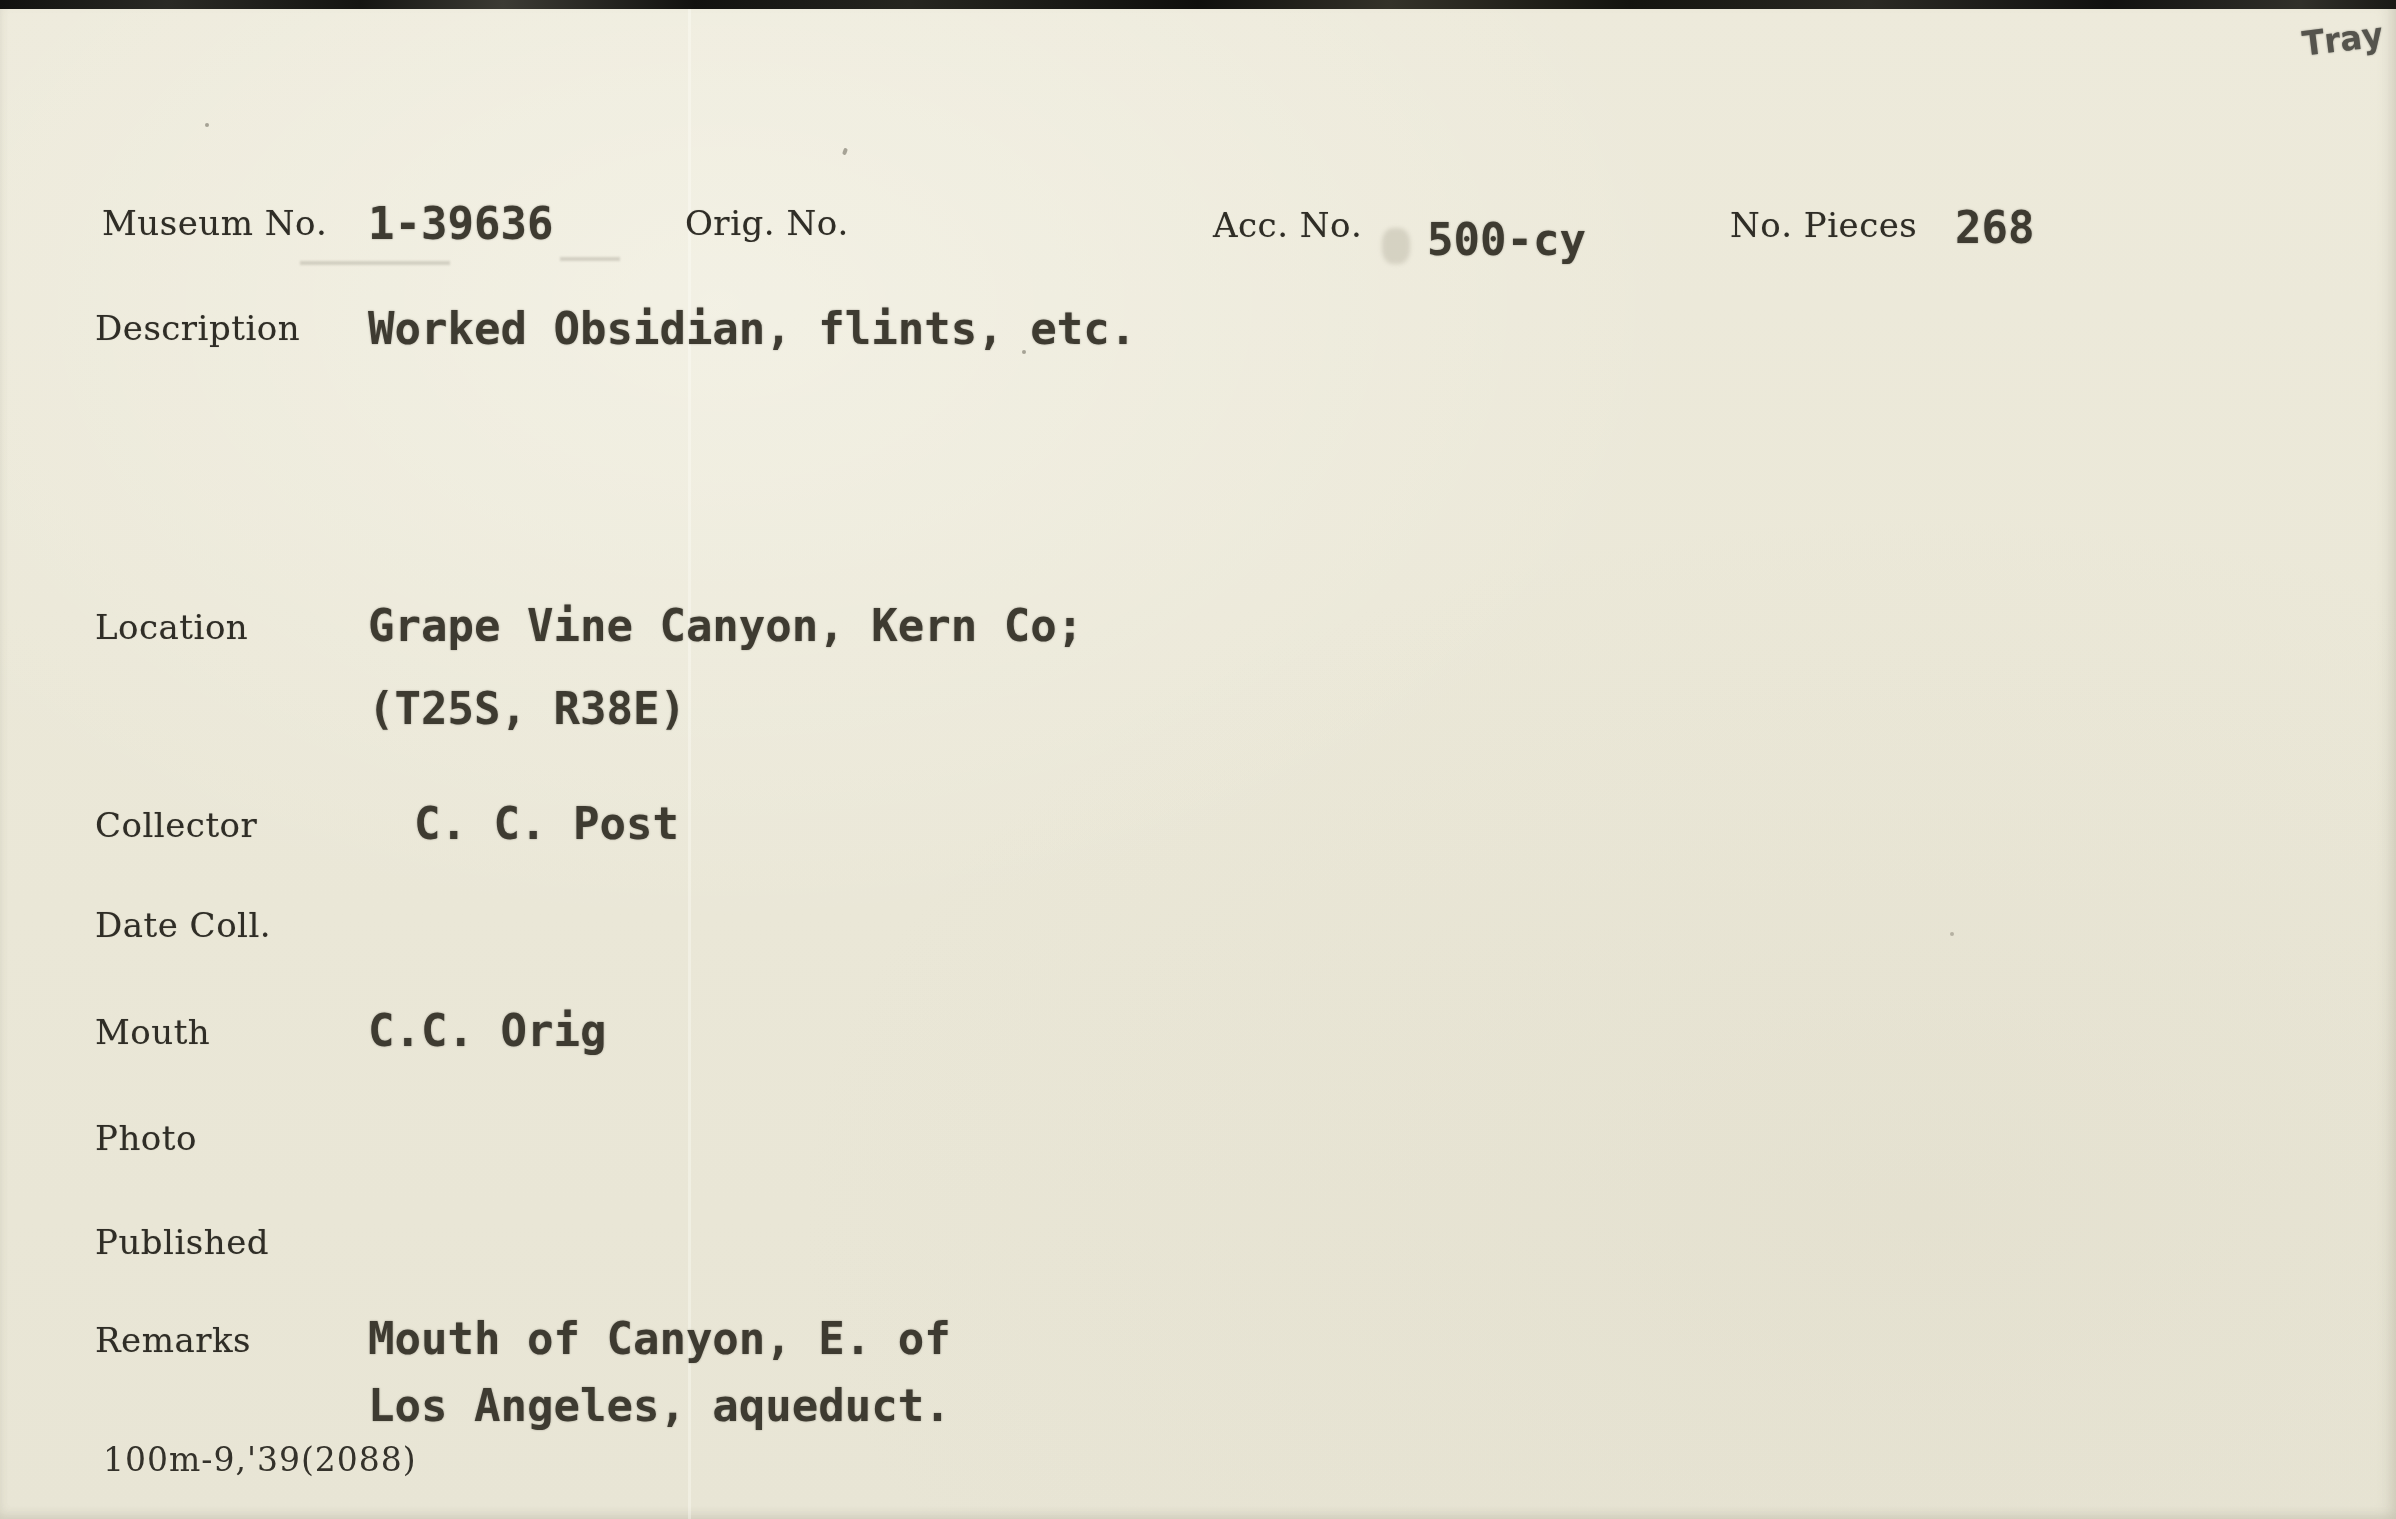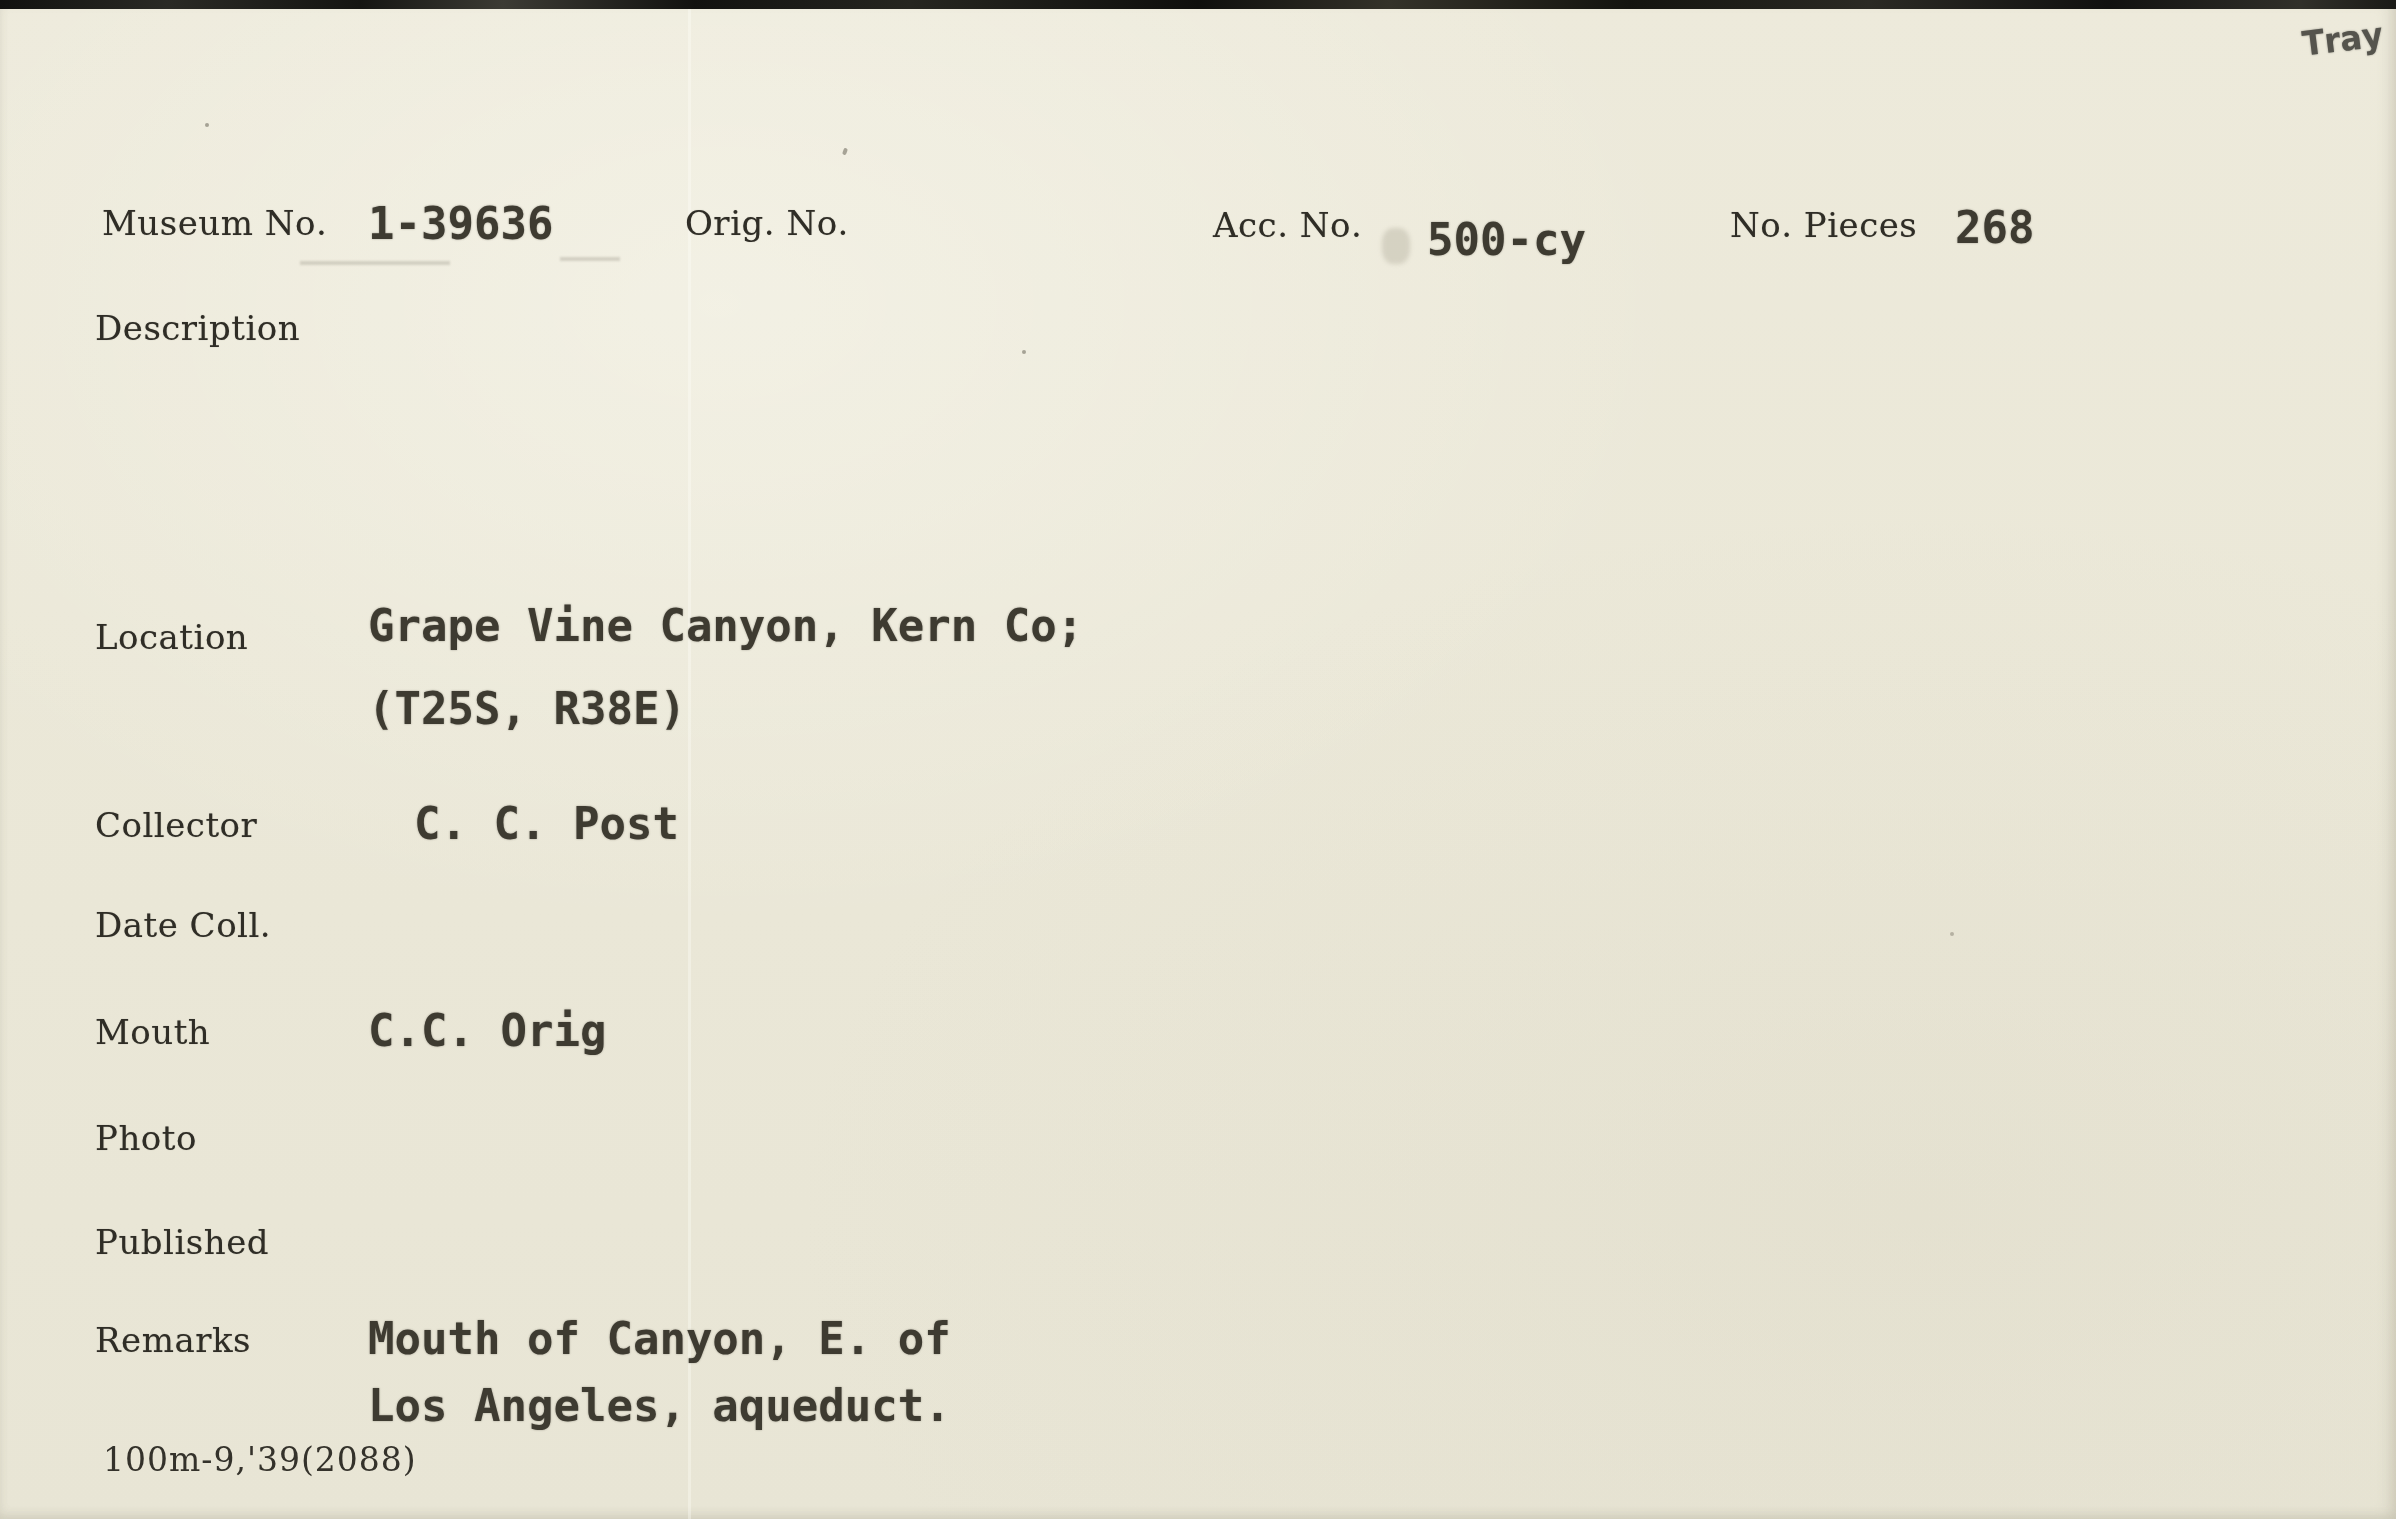--- a/index.html
+++ b/index.html
@@ -108,22 +108,23 @@
 
   <span class="lbl" style="left:685px; top:203px;">Orig. No.</span>
 
   <span class="lbl" style="left:1213px; top:205px;">Acc. No.</span>
   <span class="typed" style="left:1427px; top:214px;">500-cy</span>
 
   <span class="lbl" style="left:1730px; top:205px;">No. Pieces</span>
   <span class="typed" style="left:1955px; top:202px;">268</span>
 
   <span class="lbl" style="left:95px; top:308px;">Description</span>
+  <span class="typed" style="left:368px; top:303px;">Worked Obsidian, flints, etc.</span>
 
-  <span class="lbl" style="left:95px; top:607px;margin-top:10px;">Location</span>
+  <span class="lbl" style="left:95px; top:607px;">Location</span>
   <span class="typed" style="left:368px; top:600px;">Grape Vine Canyon, Kern Co;</span>
   <span class="typed" style="left:368px; top:683px;">(T25S, R38E)</span>
 
   <span class="lbl" style="left:95px; top:805px;">Collector</span>
   <span class="typed" style="left:368px; top:798px;margin-left:46px;">C. C. Post</span>
 
   <span class="lbl" style="left:95px; top:905px;">Date Coll.</span>
 
   <span class="lbl" style="left:95px; top:1012px;">Mouth</span>
   <span class="typed" style="left:368px; top:1005px;">C.C. Orig</span>

